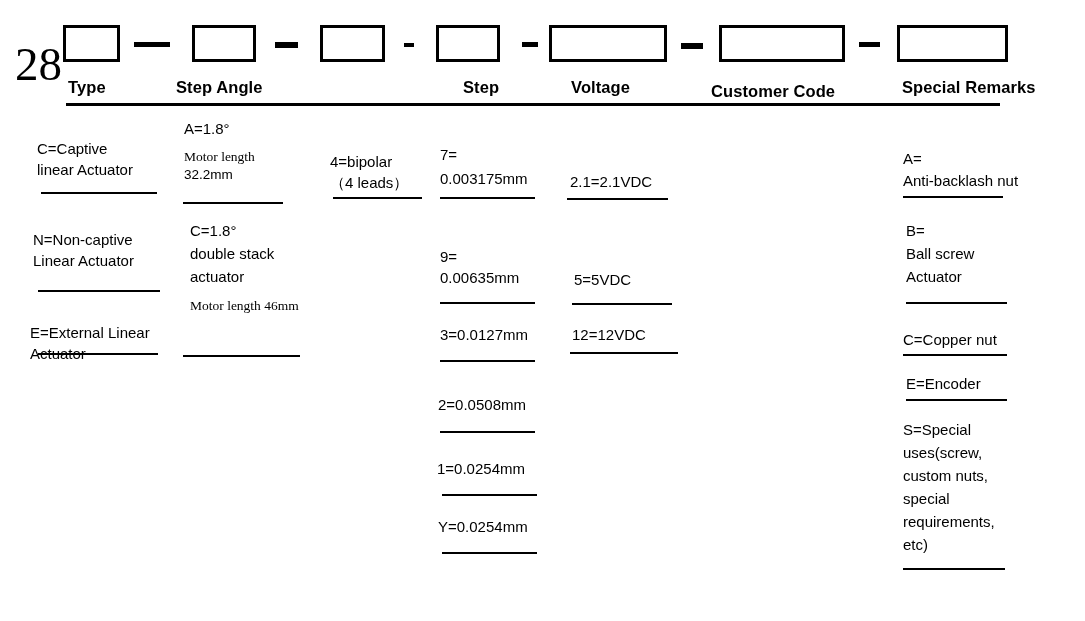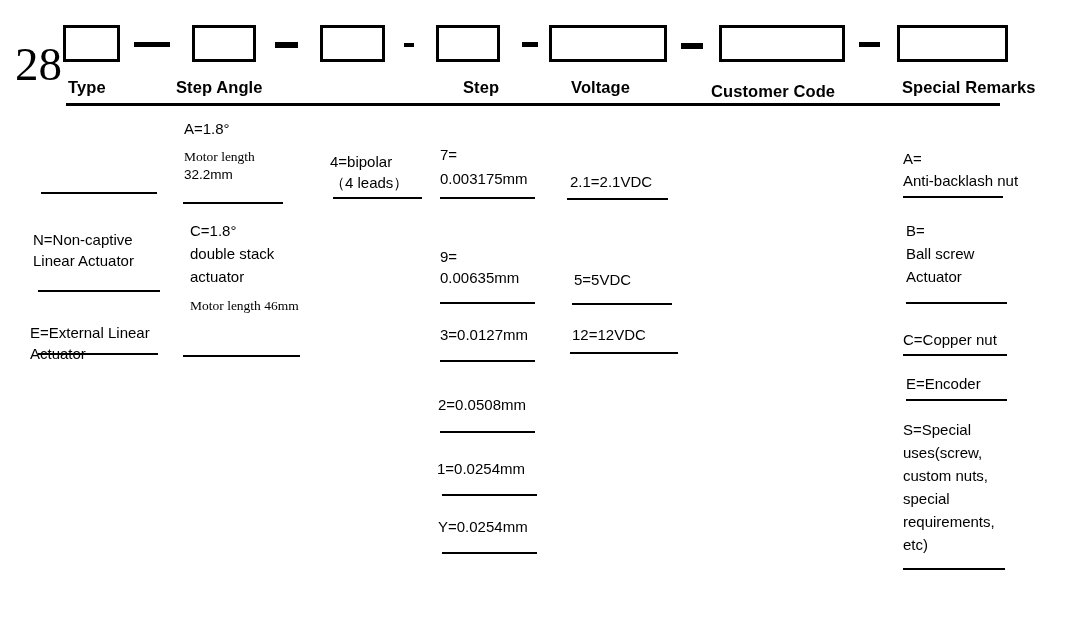--- a/index.html
+++ b/index.html
@@ -42,20 +42,24 @@
   <div class="box" style="left:897px;width:111px"></div>
 
   <div class="hdr" style="left:68px">Type</div>
   <div class="hdr" style="left:176px">Step Angle</div>
   <div class="hdr" style="left:463px">Step</div>
   <div class="hdr" style="left:571px">Voltage</div>
   <div class="hdr" style="left:711px;top:82px">Customer Code</div>
   <div class="hdr" style="left:902px">Special Remarks</div>
   <div class="hdr-rule"></div>
 
+  <div class="opt" style="left:37px;top:138px">
+    <div>C=Captive</div>
+    <div>linear Actuator</div>
+  </div>
   <div class="ul" style="left:41px;top:192px;width:116px"></div>
 
   <div class="opt" style="left:33px;top:229px">
     <div>N=Non-captive</div>
     <div>Linear Actuator</div>
   </div>
   <div class="ul" style="left:38px;top:290px;width:122px"></div>
 
   <div class="opt" style="left:30px;top:322px">
     <div>E=External Linear</div>

